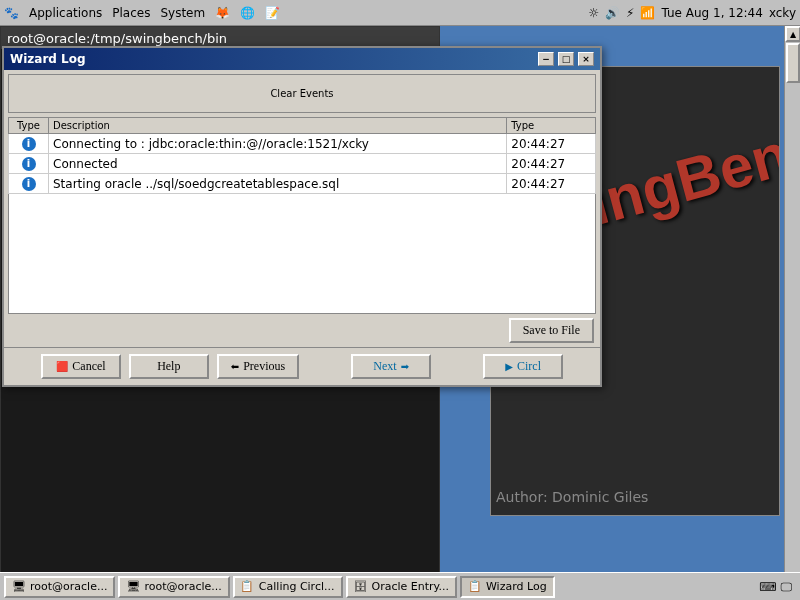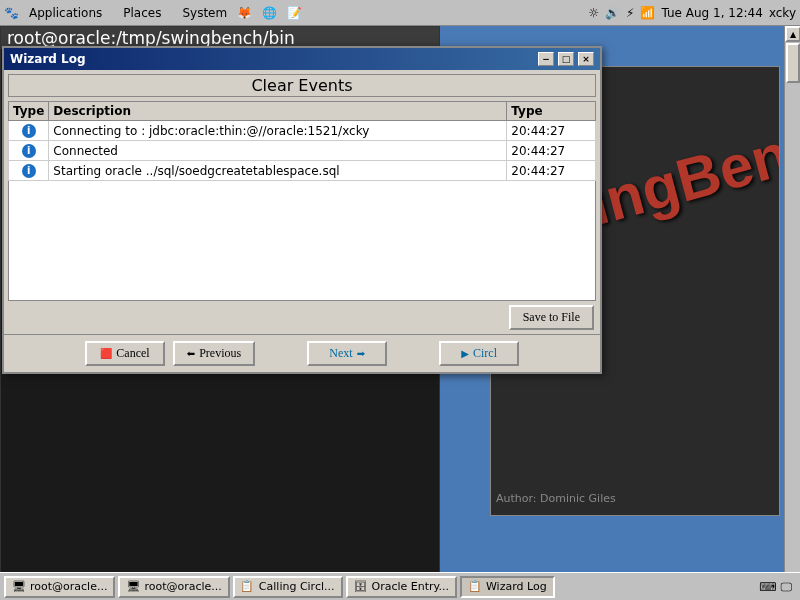--- a/index.html
+++ b/index.html
@@ -17,21 +17,21 @@
       display: flex;
       align-items: center;
       background: #c0c0c0;
       height: 26px;
       padding: 0 4px;
       border-bottom: 1px solid #888;
       justify-content: space-between;
     }
     .topbar-left { display: flex; align-items: center; gap: 10px; }
     .topbar-right { display: flex; align-items: center; gap: 6px; font-size: 12px; }
-    .topbar-menu { display: flex; gap: 21px; }
+    .topbar-menu { display: flex; gap: 10px; }
     .topbar-menu span { cursor: pointer; }
 
     
     .desktop {
       position: relative;
       width: 800px;
       height: 574px;
       background: #4a7ab5;
       overflow: hidden;
     }
@@ -47,21 +47,21 @@
       border: 1px solid #333;
     }
     .terminal-titlebar {
       background: #3c3c3c;
       height: 22px;
       display: flex;
       align-items: center;
       padding: 0 6px;
       justify-content: space-between;
       color: #fff;
-      font-size: 17px;
+      font-size: 13px;
     }
     .terminal-content {
       padding: 4px 6px;
       color: #d0d0d0;
       font-family: monospace;
       font-size: 12px;
       line-height: 1.4;
       background: #1a1a1a;
       height: calc(100% - 22px);
       overflow: hidden;
@@ -116,21 +116,21 @@
       font-size: 11px;
       transform: rotate(-90deg);
       transform-origin: left top;
       white-space: nowrap;
     }
     .swingbench-author {
       position: absolute;
       bottom: 10px;
       left: 5px;
       color: #888;
-      font-size: 11px;
+      font-size: 14px;
     }
 
     
     .wizard-log-window {
       position: absolute;
       top: 20px;
       left: 2px;
       width: 600px;
       background: #d4d0c8;
       border: 2px solid #888;
@@ -165,39 +165,39 @@
 
     .wizard-log-content {
       padding: 4px;
     }
 
     
     .clear-events-bar {
       background: #d4d0c8;
       border: 1px solid #888;
       text-align: center;
-      padding: 1px;
+      padding: 13px;
       margin-bottom: 4px;
-      font-size: 16px;
+      font-size: 10px;
     }
 
     
     .log-table {
       width: 100%;
       border-collapse: collapse;
       background: #fff;
       border: 1px solid #888;
     }
     .log-table th {
       background: #d4d0c8;
       border: 1px solid #888;
       padding: 2px 4px;
       text-align: left;
-      font-size: 12px;
-      font-weight: bold;
+      font-size: 10px;
+      font-weight: normal;
     }
     .log-table th.center { text-align: center; }
     .log-table td {
       border: 1px solid #ccc;
       padding: 2px 4px;
       font-size: 12px;
       vertical-align: middle;
     }
     .log-table .type-cell {
       text-align: center;
@@ -471,20 +471,23 @@
         <button class="btn">Save to File</button>
       </div>
     </div>
 
     <div class="wizard-nav">
       <button class="btn">
         <span class="btn-icon">🟥</span>
         <span>Cancel</span>
       </button>
       <button class="btn">
+        <span>Help</span>
+      </button>
+      <button class="btn">
         <span class="btn-icon">⬅</span>
         <span>Previous</span>
       </button>
       <button class="btn disabled">
         <span>Next</span>
         <span class="btn-icon">➡</span>
       </button>
       <button class="btn disabled">
         <span class="btn-icon">▶</span>
         <span>Circl</span>

